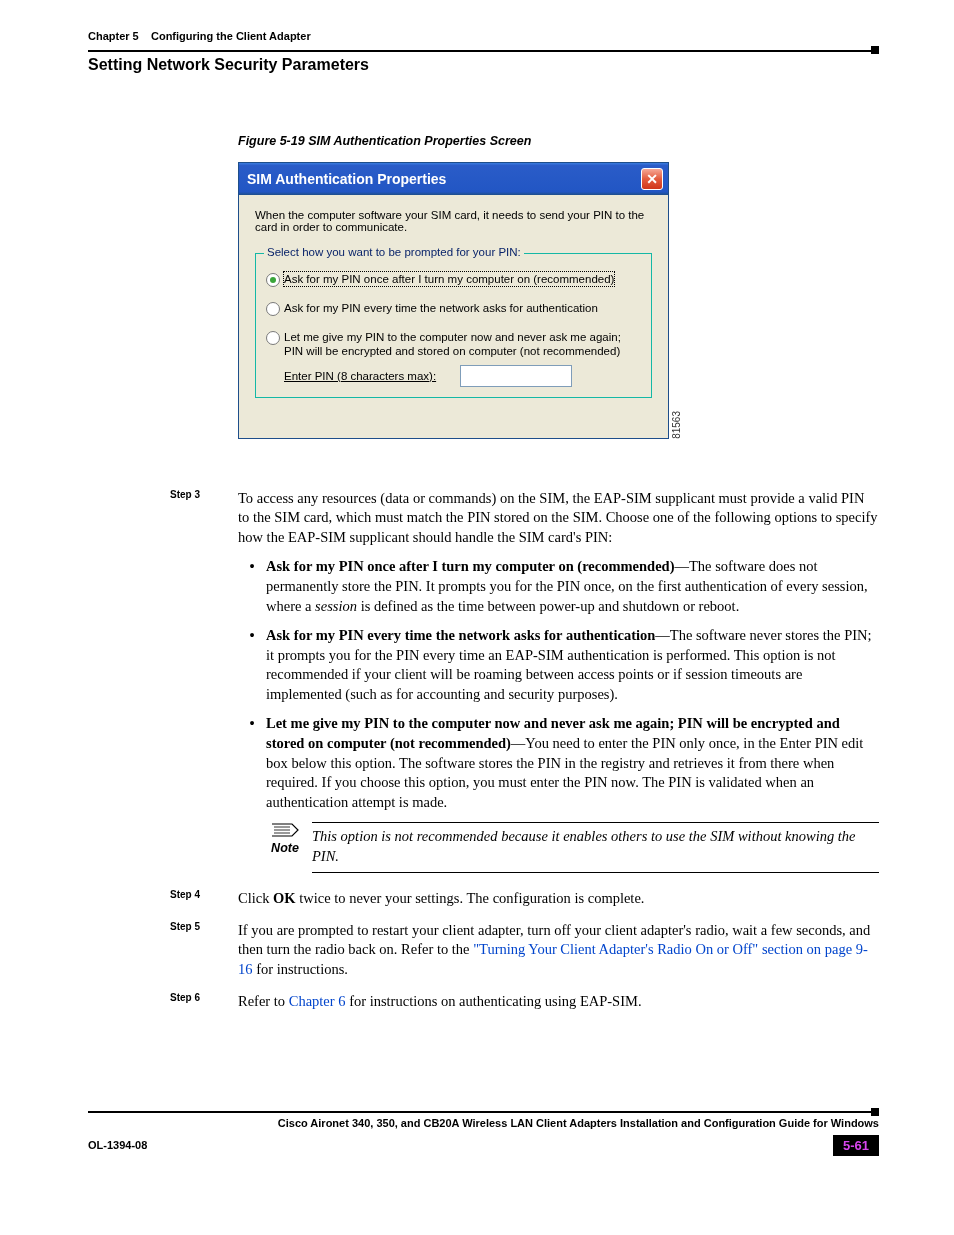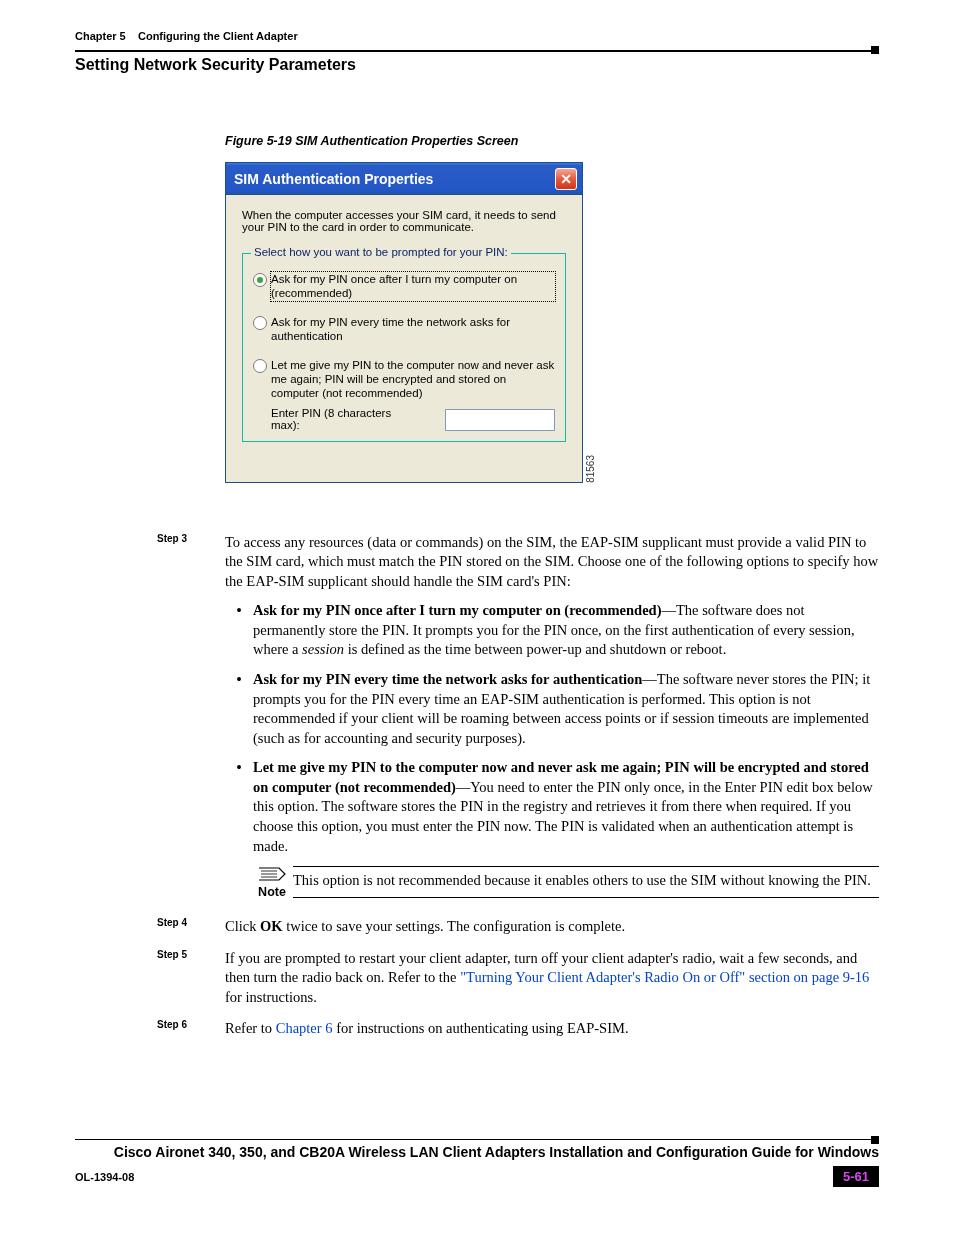--- a/index.html
+++ b/index.html
@@ -4,23 +4,22 @@
 <style>
 body {
   font-family: "Times New Roman", serif;
   font-size: 14px;
   background: white;
   margin: 0;
   padding: 0;
   width: 954px;
 }
 .page {
-  padding: 30px 75px 40px 55px;
+  padding: 30px 75px 40px 88px;
   box-sizing: border-box;
-  margin-left: 20px;
 }
 .header {
   font-family: Arial, sans-serif;
   font-size: 11px;
   margin-bottom: 8px;
 }
 .header-left {
   font-weight: bold;
 }
 .header-rule {
@@ -56,21 +55,21 @@
 }
 
 
 .dialog-wrapper {
   margin-left: 150px;
   display: flex;
   align-items: flex-end;
   gap: 2px;
 }
 .dialog {
-  width: 358px;
+  width: 431px;
   border: 1px solid #1e4e8a;
   font-family: Tahoma, Arial, sans-serif;
   font-size: 11.5px;
   background: #ece9d8;
   box-sizing: border-box;
 }
 .titlebar {
   background: linear-gradient(to bottom, #3a7ce0 0%, #2a5cc8 8%, #2256c4 90%, #1e4e8a 100%);
   color: white;
   font-weight: bold;
@@ -147,24 +146,25 @@
   background: #3aa53a;
   border-radius: 50%;
   display: block;
 }
 .radio-text {
   color: #000;
   line-height: 1.25;
 }
 .pin-row {
   display: flex;
-  align-items: flex-end;
+  align-items: center;
   gap: 24px;
   margin-left: 18px;
   margin-top: 6px;
+  text-decoration: underline;
 }
 .pin-input {
   width: 110px;
   height: 20px;
   border: 1px solid #7f9db9;
   background: white;
 }
 .button-row {
   text-align: right;
   padding: 4px 4px 8px 0;
@@ -224,21 +224,22 @@
   text-align: center;
 }
 .bullet-text { flex: 1; }
 .bold { font-weight: bold; }
 .italic { font-style: italic; }
 .link { color: #0044cc; }
 
 .note-block {
   display: flex;
   margin: 10px 0 4px 28px;
-  gap: 2px;
+  gap: 8px;
+  font-style: italic;
 }
 .note-icon-col { flex: 0 0 38px; }
 .note-icon {
   text-align: center;
 }
 .note-icon svg { display: block; margin: 0 auto 2px; }
 .note-label {
   font-family: Arial, sans-serif;
   font-weight: bold;
   font-size: 12.5px;
@@ -260,21 +261,21 @@
   position: absolute;
   right: 0;
   top: -3px;
   width: 8px;
   height: 8px;
   background: black;
 }
 .footer-title {
   font-family: Arial, sans-serif;
   font-weight: bold;
-  font-size: 14px;
+  font-size: 11px;
   text-align: right;
   margin-top: 4px;
 }
 .footer-bottom {
   display: flex;
   justify-content: space-between;
   align-items: center;
   margin-top: 6px;
 }
 .footer-doc {
@@ -308,21 +309,21 @@
 
   <div class="dialog-wrapper">
     <div class="dialog">
       <div class="titlebar">
         <span>SIM Authentication Properties</span>
         <div class="close-btn">
           <span>✕</span>
         </div>
       </div>
       <div class="dialog-body">
-        <div class="intro-text">When the computer accesses your SIM card, it needs to send your PIN to the card in order to communicate.</div>
+        <div class="intro-text">When the computer software your SIM card, it needs to send your PIN to the card in order to communicate.</div>
 
         <div class="groupbox">
           <div class="groupbox-legend">Select how you want to be prompted for your PIN:</div>
 
           <div class="radio-row focused">
             <div class="radio-circle selected"></div>
             <div class="radio-text">Ask for my PIN once after I turn my computer on (recommended)</div>
           </div>
 
           <div class="radio-row">
@@ -384,21 +385,21 @@
               <span>This option is not recommended because it enables others to use the SIM without knowing the PIN.</span>
               <div class="note-rule bottom"></div>
             </div>
           </div>
         </div>
       </div>
     </div>
 
     <div class="step">
       <div class="step-label">Step 4</div>
-      <div class="step-body"><span>Click </span><span class="bold">OK</span><span> twice to save your settings. The configuration is complete.</span></div>
+      <div class="step-body"><span>Click </span><span class="bold">OK</span><span> twice to never your settings. The configuration is complete.</span></div>
     </div>
 
     <div class="step">
       <div class="step-label">Step 5</div>
       <div class="step-body"><span>If you are prompted to restart your client adapter, turn off your client adapter's radio, wait a few seconds, and then turn the radio back on. Refer to the </span><span class="link">"Turning Your Client Adapter's Radio On or Off" section on page 9-16</span><span> for instructions.</span></div>
     </div>
 
     <div class="step">
       <div class="step-label">Step 6</div>
       <div class="step-body"><span>Refer to </span><span class="link">Chapter 6</span><span> for instructions on authenticating using EAP-SIM.</span></div>

